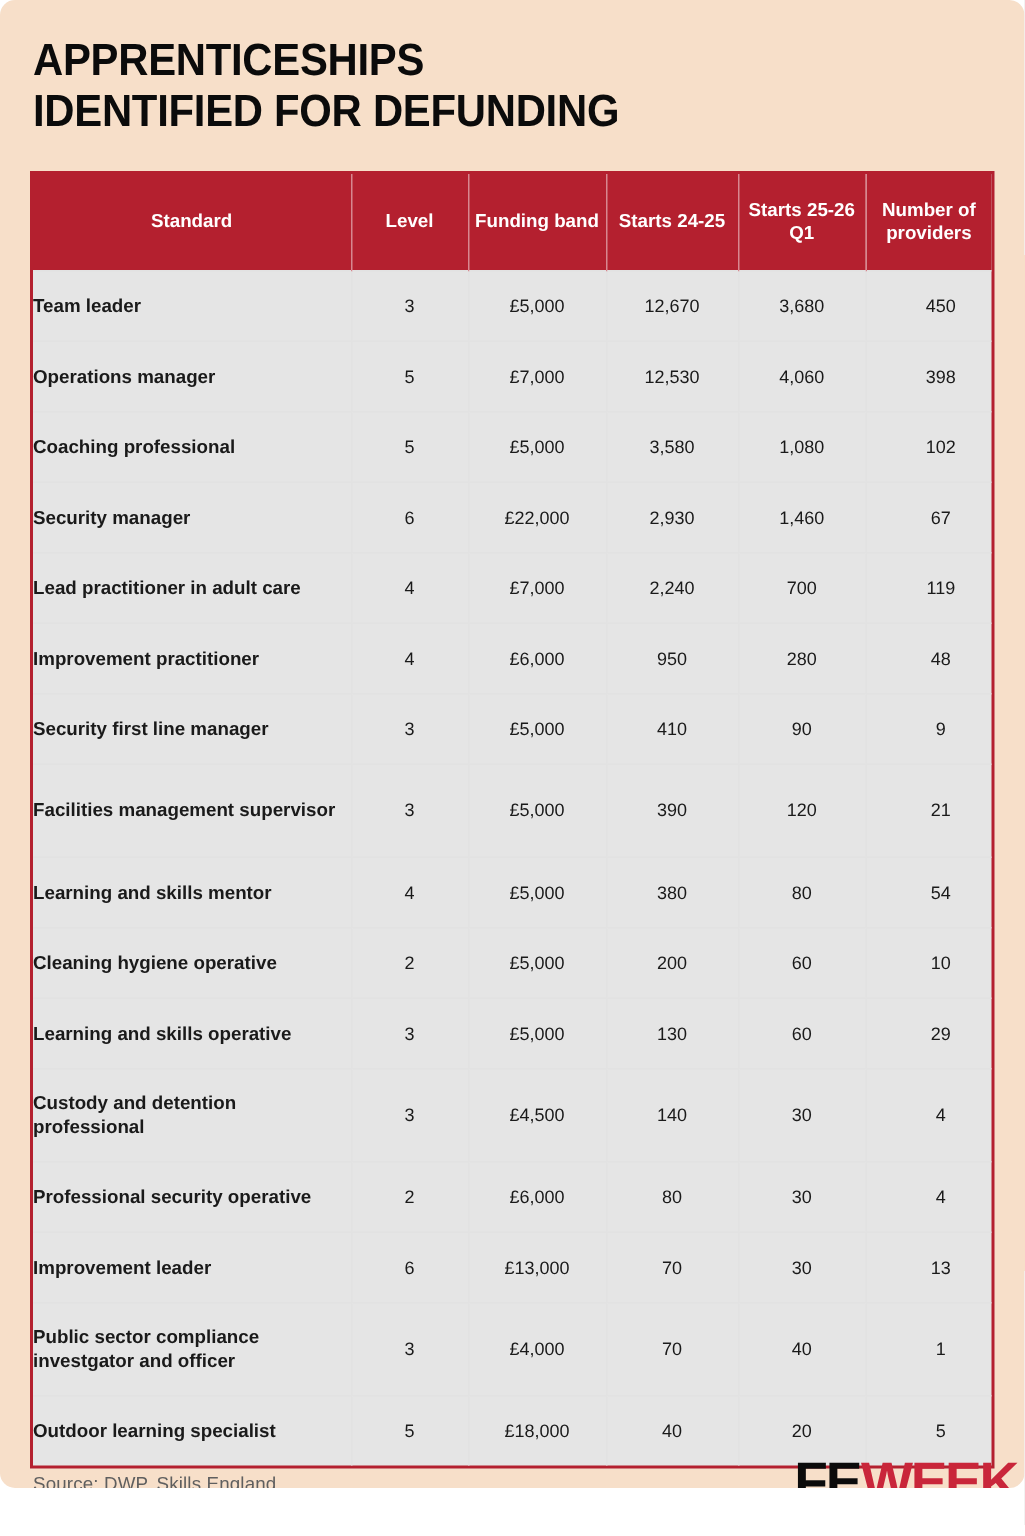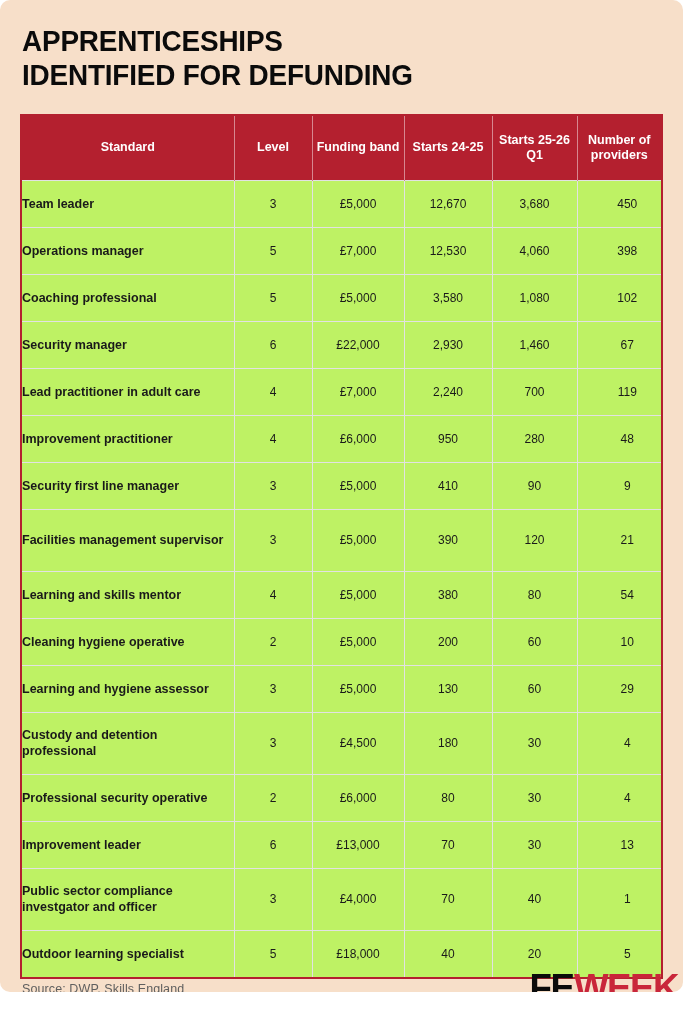--- a/index.html
+++ b/index.html
@@ -40,21 +40,21 @@
     transform: scaleX(0.93);
     transform-origin: left center;
   }
   .table-wrap {
     position: absolute;
     left: 20px;
     top: 114px;
     width: 643px;
     box-sizing: border-box;
     border: 2px solid #b4202f;
-    background: #bef264;
+    background: #e5e5e5;
   }
   table.grid {
     border-collapse: collapse;
     width: 100%;
     table-layout: fixed;
   }
   table.grid th {
     background: #b4202f;
     color: #ffffff;
     font-family: "Liberation Sans Narrow", "Liberation Sans", sans-serif;
@@ -250,32 +250,32 @@
           </tr>
           <tr>
             <td class="std">Cleaning hygiene operative</td>
             <td>2</td>
             <td>£5,000</td>
             <td>200</td>
             <td>60</td>
             <td>10</td>
           </tr>
           <tr>
-            <td class="std">Learning and hygiene assessor</td>
+            <td class="std">Learning and skills operative</td>
             <td>3</td>
             <td>£5,000</td>
             <td>130</td>
             <td>60</td>
             <td>29</td>
           </tr>
           <tr class="tall">
             <td class="std">Custody and detention professional</td>
             <td>3</td>
             <td>£4,500</td>
-            <td>180</td>
+            <td>140</td>
             <td>30</td>
             <td>4</td>
           </tr>
           <tr>
             <td class="std">Professional security operative</td>
             <td>2</td>
             <td>£6,000</td>
             <td>80</td>
             <td>30</td>
             <td>4</td>

